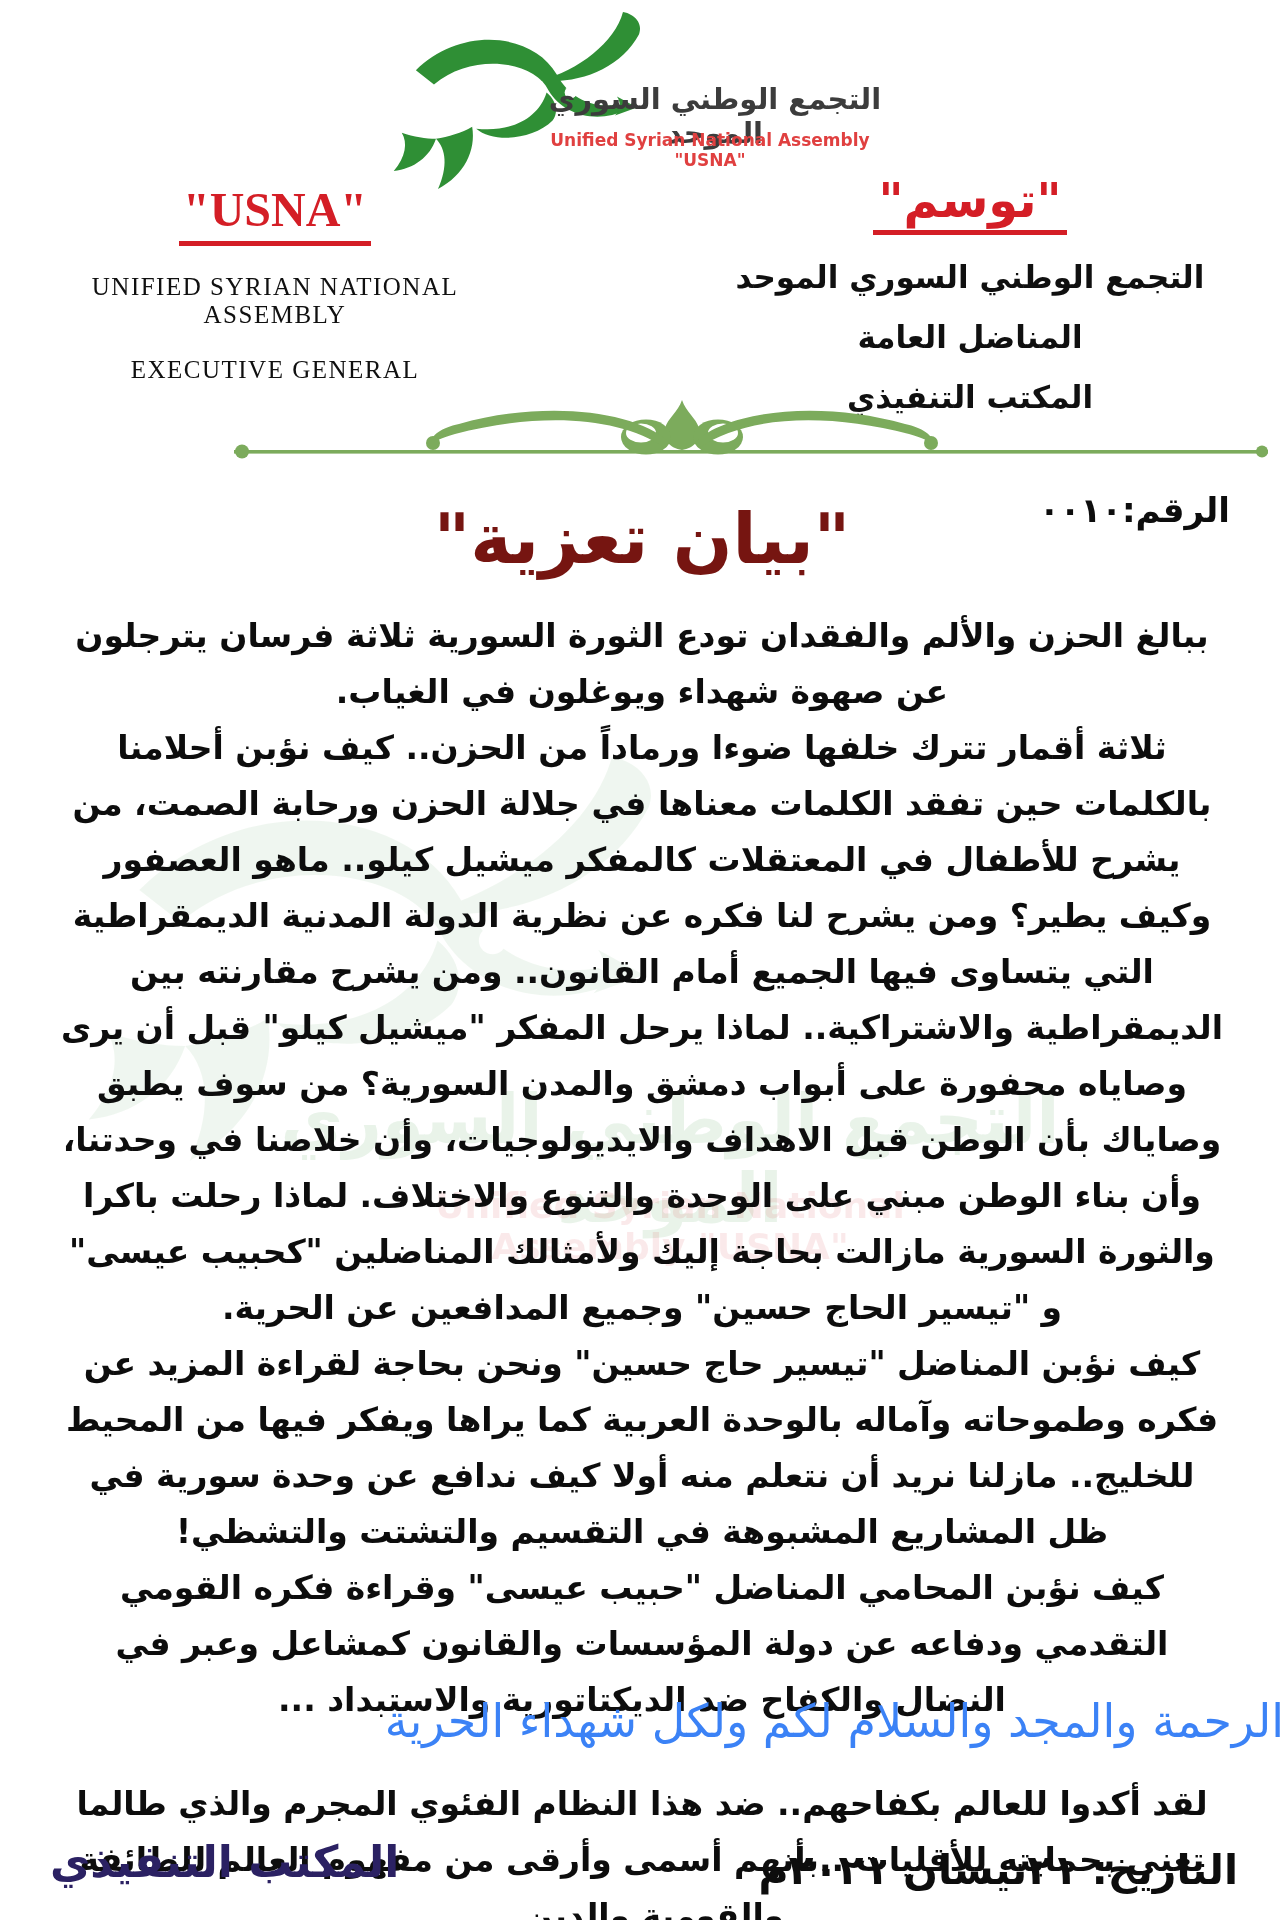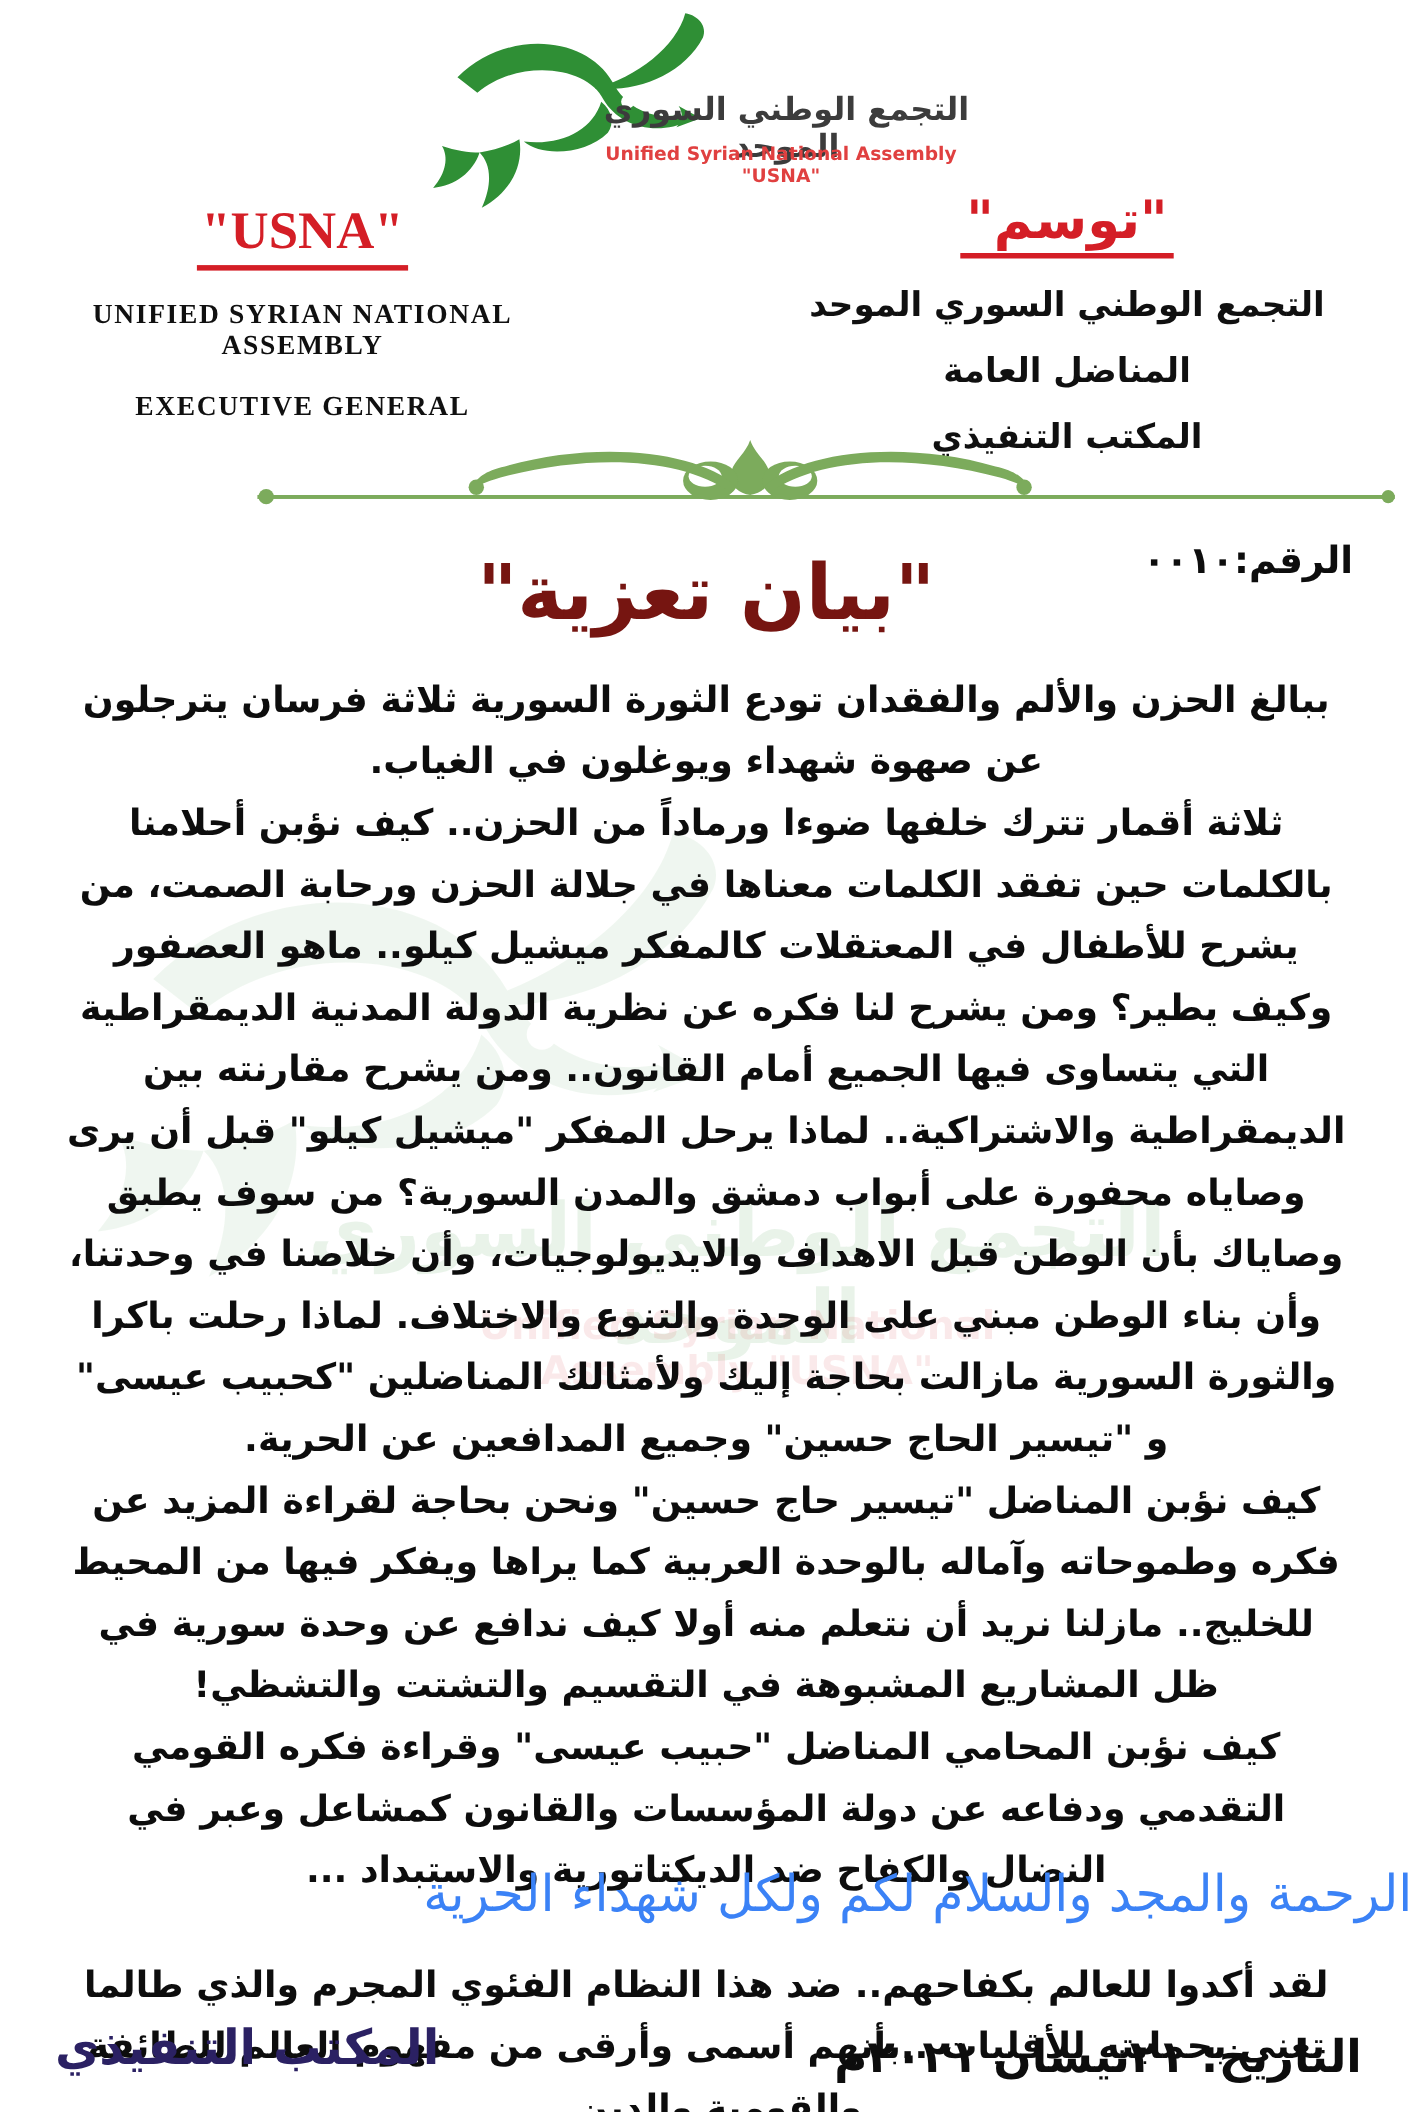--- a/index.html
+++ b/index.html
@@ -22,21 +22,21 @@
   
   .logo-bird{position:absolute;left:362px;top:8px;width:345px;height:186px;z-index:2;}
   .logo-ar{position:absolute;left:545px;top:82px;width:340px;text-align:center;
            font-size:29px;font-weight:bold;color:#3c3c3c;direction:rtl;z-index:2;}
   .logo-en{position:absolute;left:545px;top:130px;width:330px;text-align:center;
            font-size:17px;font-weight:bold;color:#e04040;z-index:2;}
   .hdr-left{position:absolute;left:20px;top:182px;width:510px;text-align:center;z-index:2;}
   .hdr-left .acronym{display:inline-block;font-family:"Liberation Serif",serif;
            font-size:48px;font-weight:800;color:#d41e26;
            border-bottom:5px solid #d41e26;padding:0 4px 4px 4px;}
-  .hdr-left .en-line{font-family:"Liberation Serif",serif;font-size:25px;font-weight:700;
+  .hdr-left .en-line{font-family:"Liberation Serif",serif;font-size:25px;font-weight:400;
            letter-spacing:1.5px;color:#101010;margin-top:27px;}
   .hdr-right{position:absolute;left:720px;top:172px;width:500px;text-align:center;z-index:2;}
   .hdr-right .motto{display:inline-block;font-size:48px;font-weight:bold;color:#d41e26;
            border-bottom:5px solid #d41e26;padding:0 6px 2px 6px;direction:rtl;}
   .hdr-right .ar-line{font-size:31px;font-weight:bold;color:#101010;margin-top:24px;direction:rtl;}
   .divider{position:absolute;left:232px;top:400px;width:1040px;height:64px;z-index:2;}
   .green-fill{fill:#2f8f35;}
   .divider-fill{fill:#7cab5c;}
   
   .ref{position:absolute;top:490px;right:54px;font-size:34px;font-weight:bold;

